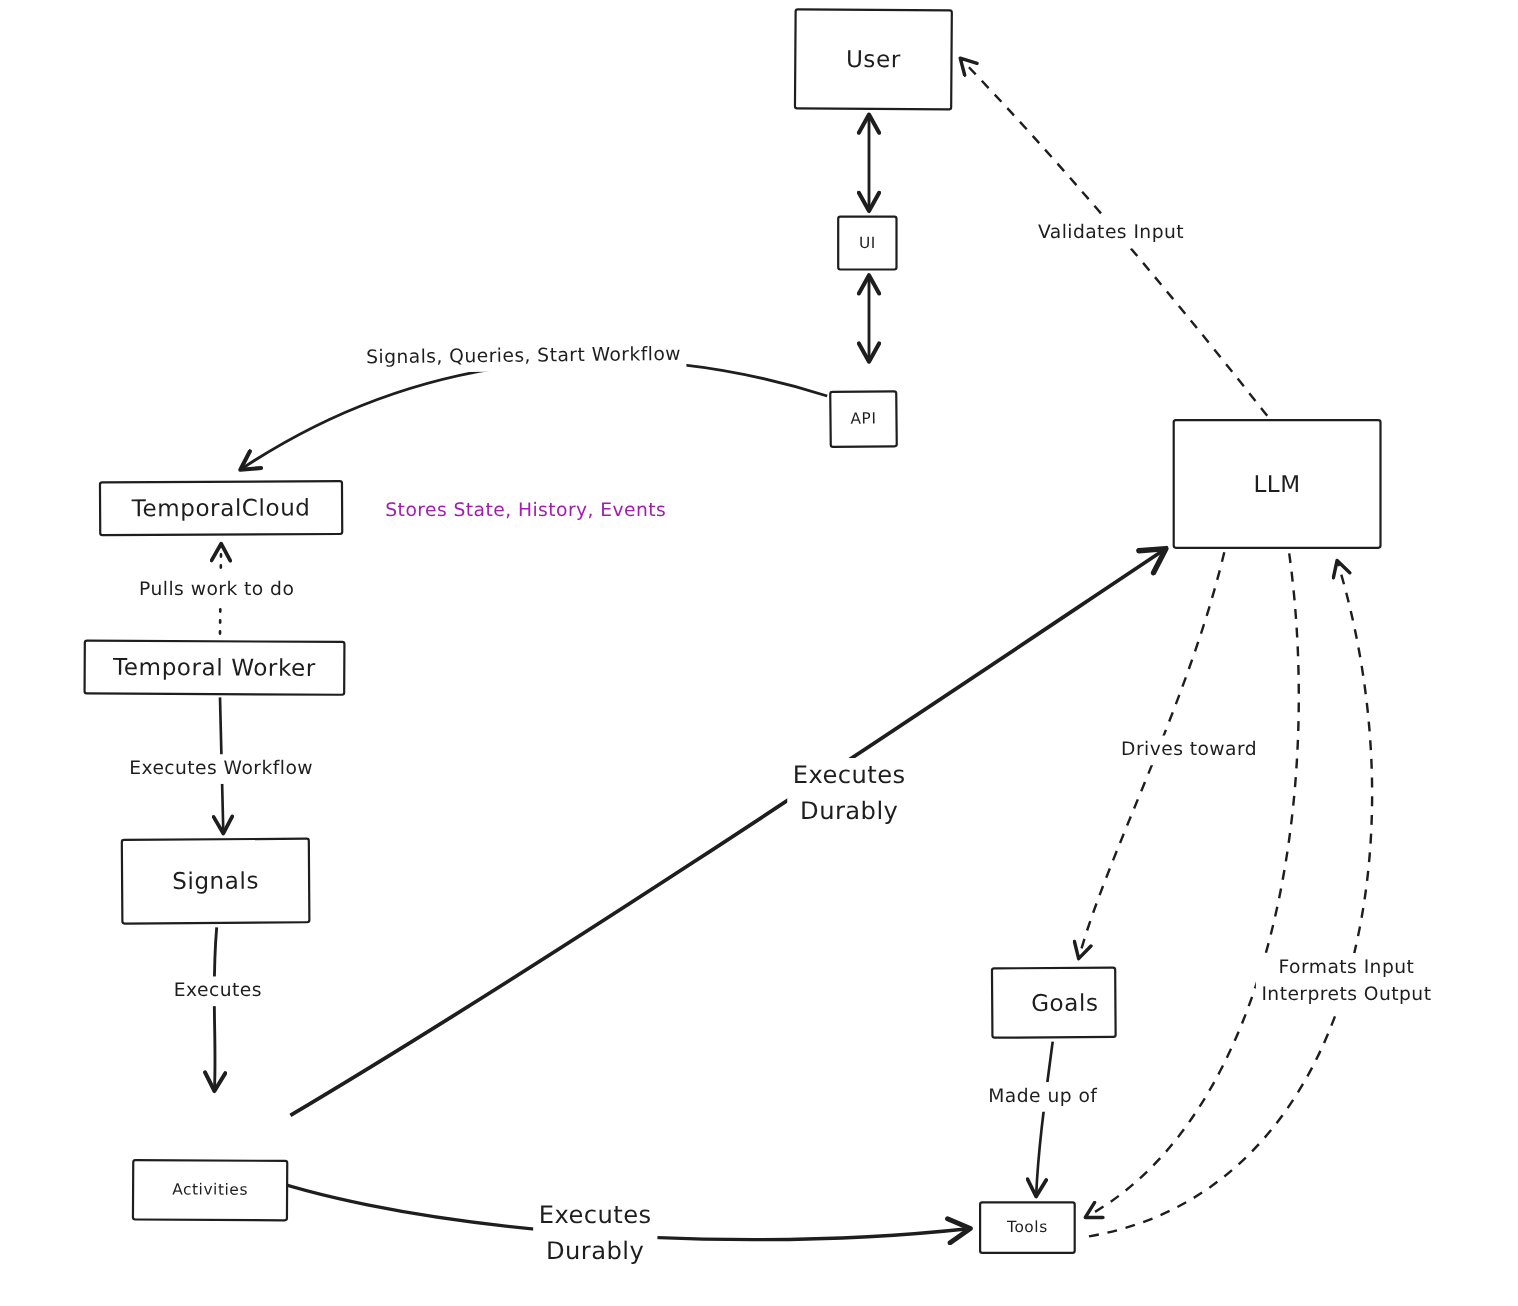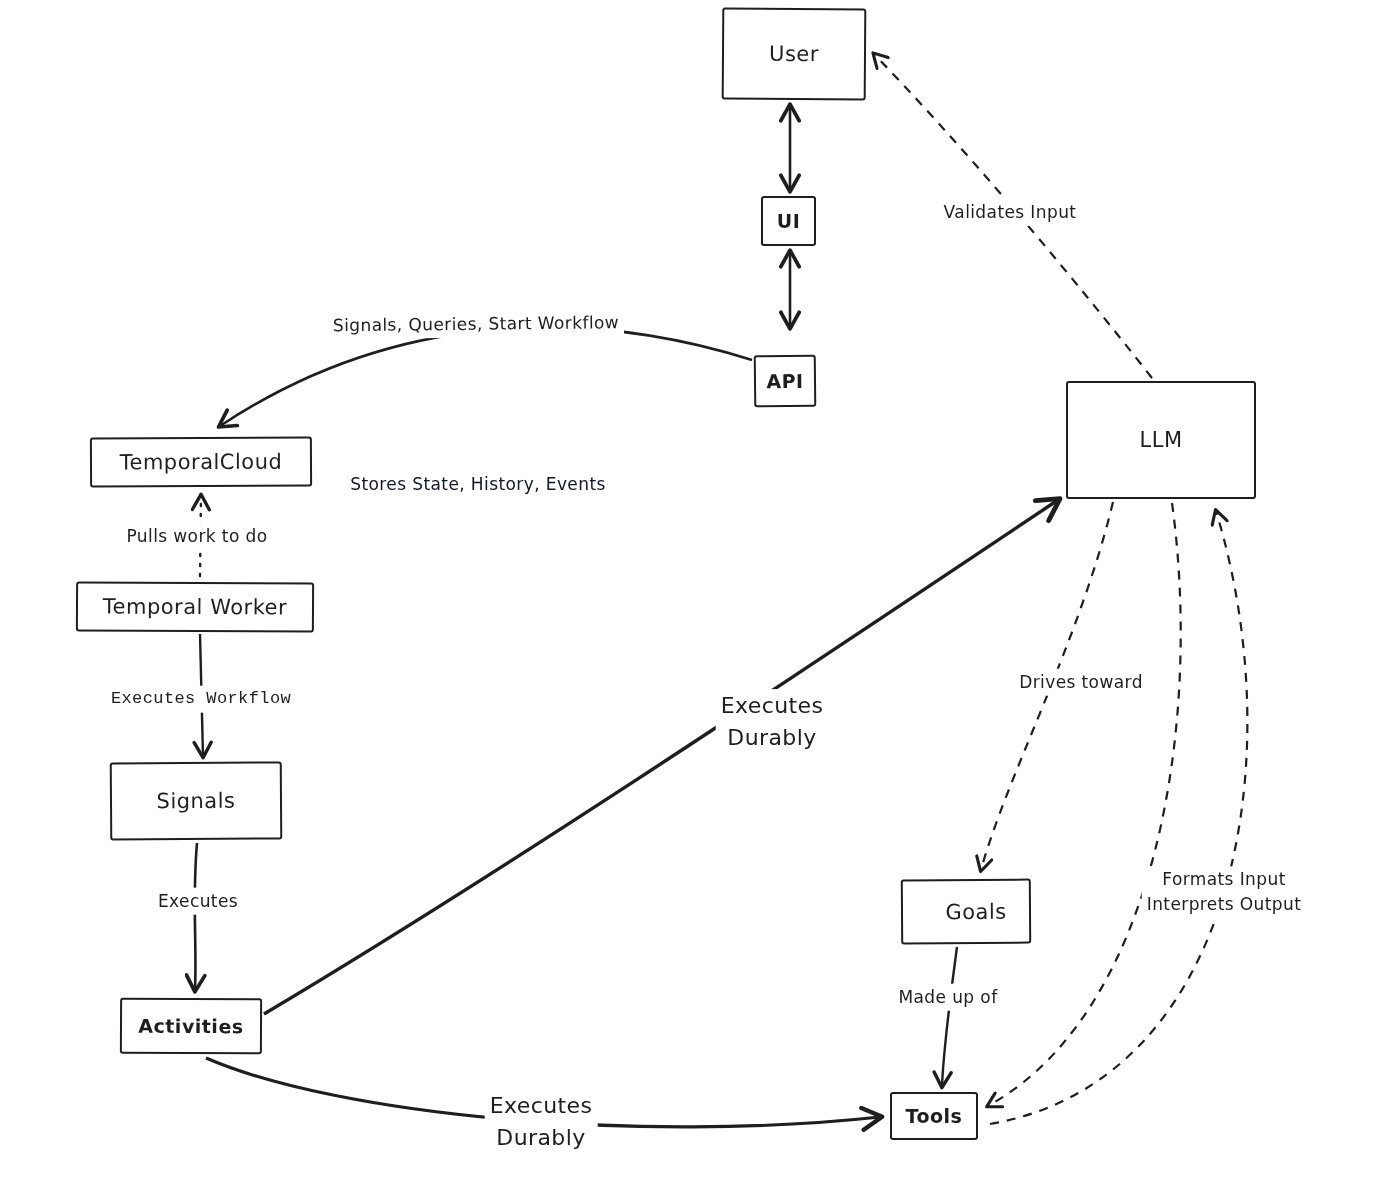--- a/index.html
+++ b/index.html
@@ -23,36 +23,36 @@
     position: absolute;
     display: flex; align-items: center; justify-content: center;
     border: 2.2px solid #1e1e1e;
     border-radius: 3px;
     background: #ffffff;
     color: #1e1e1e;
     font-size: 21px;
     letter-spacing: 0.5px;
     z-index: 2;
   }
-  .node.small { font-size: 19px; font-weight: bold; }
+  .node.small { font-size: 14px; }
   .edge-label {
     position: absolute;
     transform: translate(-50%, -50%);
     background: #ffffff;
     color: #1e1e1e;
     font-size: 17px;
     letter-spacing: 0.4px;
     white-space: nowrap;
     padding: 1px 5px;
     text-align: center;
     line-height: 1.45;
     z-index: 3;
   }
   .edge-label.big { font-size: 22px; }
-  .edge-label.blue { color: #0f172a; margin-top: 20px; }
+  .edge-label.blue { color: #a21caf; }
   .r1 { transform: translate(-50%,-50%) rotate(-0.6deg); }
 </style>
 </head>
 <body>
 
 <div class="canvas">
 
   <svg class="wires" viewBox="0 0 1380 1187" fill="none">
     <defs>
       <marker id="arrow" viewBox="0 0 12 12" refX="9.5" refY="6" markerWidth="8.5" markerHeight="8.5" orient="auto-start-reverse">
@@ -121,41 +121,41 @@
   </div>
 
   <div class="node" style="left:76px; top:582px; width:238px; height:50px; transform:rotate(0.3deg);">
     <span>Temporal Worker</span>
   </div>
 
   <div class="node" style="left:110px; top:762px; width:172px; height:78px; transform:rotate(-0.4deg);">
     <span>Signals</span>
   </div>
 
-  <div class="node small" style="left:120px; top:998px; width:142px; height:56px; transform:rotate(0.3deg);">
+  <div class="node small" style="left:120px; top:1054px; width:142px; height:56px; transform:rotate(0.3deg);">
     <span>Activities</span>
   </div>
 
-  <div class="node" style="left:901px; top:879px; width:130px; height:65px; transform:rotate(-0.4deg);padding-left:20px;">
+  <div class="node" style="left:901px; top:879px; width:114px; height:65px; transform:rotate(-0.4deg);padding-left:20px;">
     <span>Goals</span>
   </div>
 
   <div class="node small" style="left:890px; top:1092px; width:88px; height:48px;">
     <span>Tools</span>
   </div>
 
   <div class="edge-label" style="left:1010px; top:212px;">Validates Input</div>
 
   <div class="edge-label r1" style="left:476px; top:324px;">Signals, Queries, Start Workflow</div>
 
   <div class="edge-label blue" style="left:478px; top:464px;">Stores State, History, Events</div>
 
   <div class="edge-label" style="left:197px; top:536px;">Pulls work to do</div>
 
-  <div class="edge-label" style="left:201px; top:699px;font-family:Liberation Mono, monospace;">Executes Workflow</div>
+  <div class="edge-label" style="left:201px; top:699px;">Executes Workflow</div>
 
   <div class="edge-label" style="left:198px; top:901px;">Executes</div>
 
   <div class="edge-label big" style="left:772px; top:722px;">
     <div>Executes</div>
     <div>Durably</div>
   </div>
 
   <div class="edge-label big" style="left:541px; top:1122px;">
     <div>Executes</div>

